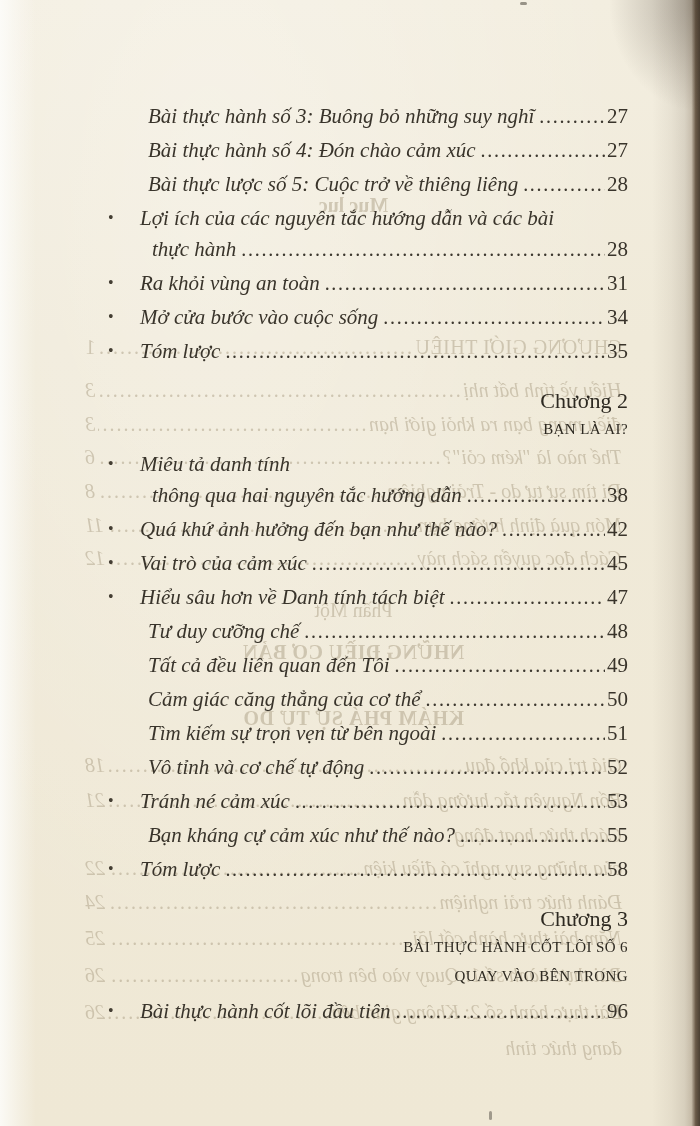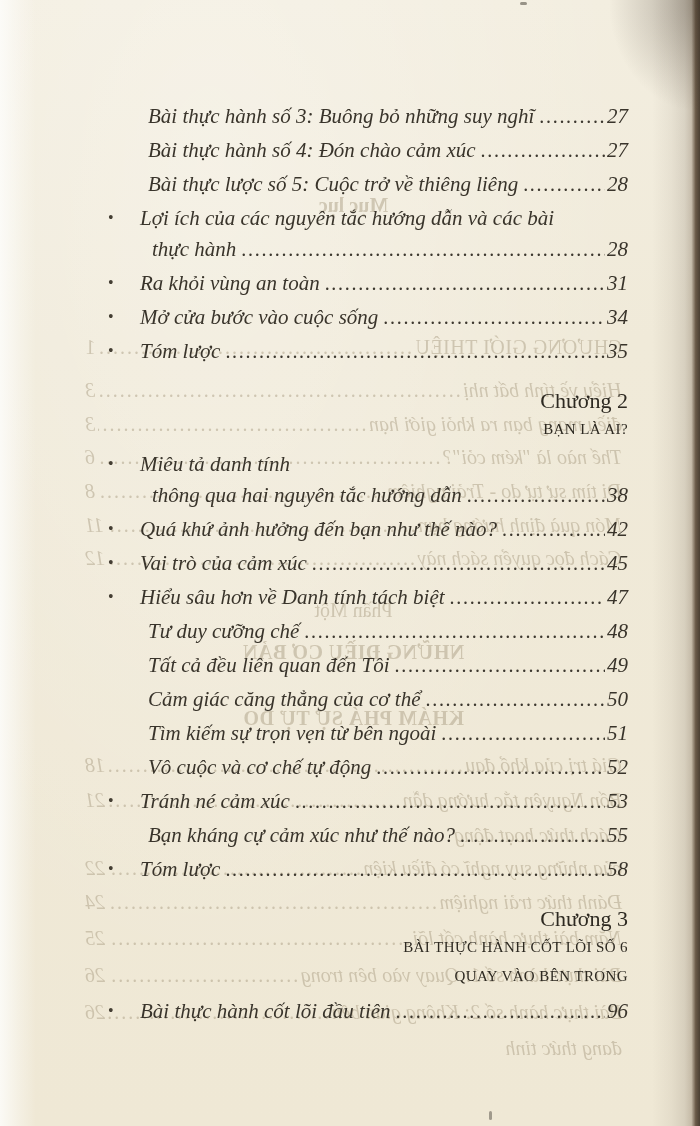--- a/index.html
+++ b/index.html
@@ -62,21 +62,21 @@
   .row.tight{height:31px;}
   .bullet{flex:none;width:32px;font-size:16px;color:#443e33;transform:translateY(-2px);}
   .row.italic .txt{margin-left:40px;font-style:italic;}
   .row.cont .txt{margin-left:44px;}
   .txt{flex:none;font-style:italic;}
   .leader{flex:1;overflow:hidden;margin:0 2px 0 5px;min-width:10px;}
   .leader::after{
     content:"........................................................................................................................";
     letter-spacing:1.7px;font-size:20px;color:#3d3препод82f;color:#3d382f;
   }
-  .num{flex:none;font-style:italic;}
+  .num{flex:none;}
   .chapter{margin-top:13px;margin-bottom:8px;text-align:center;color:#2d2921;}
   .ch-line{line-height:29px;font-weight:normal;text-align:right;}
   .ch-title{font-size:22px;}
   .ch-sub{font-size:15px;letter-spacing:.4px;}
 </style>
 </head>
 <body>
 
 <div class="page">
   <div class="ghost-layer" id="ghost">
@@ -257,21 +257,21 @@
         <span class="txt">Cảm giác căng thẳng của cơ thể</span>
         <span class="leader"></span>
         <span class="num">50</span>
       </div>
       <div class="row italic">
         <span class="txt">Tìm kiếm sự trọn vẹn từ bên ngoài</span>
         <span class="leader"></span>
         <span class="num">51</span>
       </div>
       <div class="row italic">
-        <span class="txt">Vô cuộc và cơ chế tự động</span>
+        <span class="txt">Vô tỉnh và cơ chế tự động</span>
         <span class="leader"></span>
         <span class="num">52</span>
       </div>
       <div class="row">
         <span class="bullet">•</span>
         <span class="txt">Tránh né cảm xúc</span>
         <span class="leader"></span>
         <span class="num">53</span>
       </div>
       <div class="row italic">

